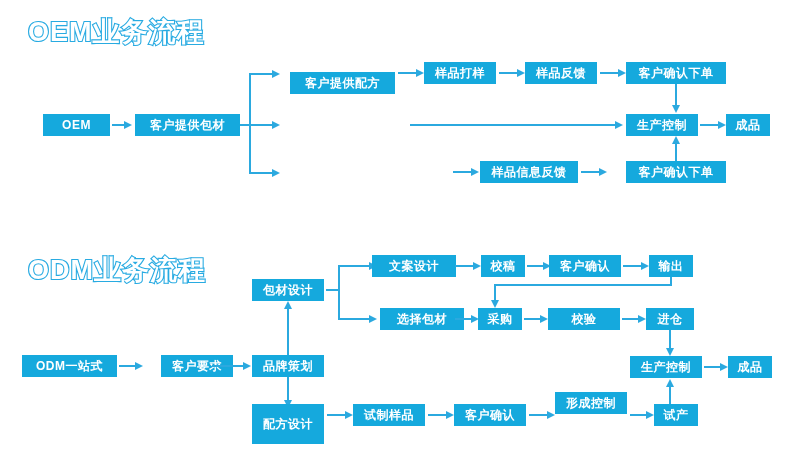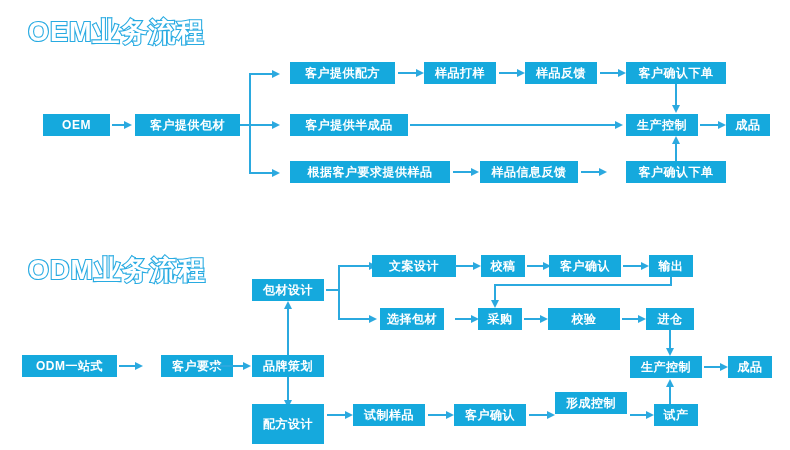--- a/index.html
+++ b/index.html
@@ -81,47 +81,45 @@
 
   <div class="ln h" style="left:249px;top:73px;width:25px;"></div>
   <div class="arrow right" style="left:272px;top:69.5px;"></div>
 
   <div class="ln h" style="left:249px;top:124px;width:25px;"></div>
   <div class="arrow right" style="left:272px;top:120.5px;"></div>
 
   <div class="ln h" style="left:249px;top:172px;width:25px;"></div>
   <div class="arrow right" style="left:272px;top:168.5px;"></div>
 
-  <div class="box" style="left:290px;top:62px;width:105px;height:22px;">客户提供配方</div>
+  <div class="box" style="left:290px;top:72px;width:105px;height:22px;">客户提供配方</div>
   <div class="ln h" style="left:398px;top:72px;width:20px;"></div>
   <div class="arrow right" style="left:416px;top:68.5px;"></div>
 
   <div class="box" style="left:424px;top:62px;width:72px;height:22px;">样品打样</div>
   <div class="ln h" style="left:499px;top:72px;width:20px;"></div>
   <div class="arrow right" style="left:517px;top:68.5px;"></div>
 
   <div class="box" style="left:525px;top:62px;width:72px;height:22px;">样品反馈</div>
   <div class="ln h" style="left:600px;top:72px;width:20px;"></div>
   <div class="arrow right" style="left:618px;top:68.5px;"></div>
 
   <div class="box" style="left:626px;top:62px;width:100px;height:22px;">客户确认下单</div>
 
   <div class="ln v" style="left:675px;top:84px;height:22px;"></div>
   <div class="arrow down" style="left:671.5px;top:105px;"></div>
 
-  <div class="box" style="left:290px;top:114px;width:118px;height:22px;">客户提供半成品</div>
   <div class="ln h" style="left:410px;top:124px;width:207px;"></div>
   <div class="arrow right" style="left:615px;top:120.5px;"></div>
 
   <div class="box" style="left:626px;top:114px;width:72px;height:22px;">生产控制</div>
   <div class="ln h" style="left:700px;top:124px;width:20px;"></div>
   <div class="arrow right" style="left:718px;top:120.5px;"></div>
   <div class="box" style="left:726px;top:114px;width:44px;height:22px;">成品</div>
 
-  <div class="box" style="left:290px;top:161px;width:160px;height:22px;">根据客户要求提供样品</div>
   <div class="ln h" style="left:453px;top:171px;width:20px;"></div>
   <div class="arrow right" style="left:471px;top:167.5px;"></div>
 
   <div class="box" style="left:480px;top:161px;width:98px;height:22px;">样品信息反馈</div>
   <div class="ln h" style="left:581px;top:171px;width:20px;"></div>
   <div class="arrow right" style="left:599px;top:167.5px;"></div>
 
   <div class="box" style="left:626px;top:161px;width:100px;height:22px;">客户确认下单</div>
 
   <div class="ln v" style="left:675px;top:143px;height:18px;"></div>
@@ -168,21 +166,21 @@
   <div class="ln h" style="left:623px;top:265px;width:20px;"></div>
   <div class="arrow right" style="left:641px;top:261.5px;"></div>
 
   <div class="box" style="left:649px;top:255px;width:44px;height:22px;">输出</div>
 
   <div class="ln v" style="left:670px;top:277px;height:8px;"></div>
   <div class="ln h" style="left:494px;top:284px;width:178px;"></div>
   <div class="ln v" style="left:494px;top:284px;height:18px;"></div>
   <div class="arrow down" style="left:490.5px;top:300px;"></div>
 
-  <div class="box" style="left:380px;top:308px;width:64px;height:22px;">选择包材</div>
+  <div class="box" style="left:380px;top:308px;width:84px;height:22px;">选择包材</div>
   <div class="ln h" style="left:455px;top:318px;width:18px;"></div>
   <div class="arrow right" style="left:471px;top:314.5px;"></div>
 
   <div class="box" style="left:478px;top:308px;width:44px;height:22px;">采购</div>
   <div class="ln h" style="left:524px;top:318px;width:18px;"></div>
   <div class="arrow right" style="left:540px;top:314.5px;"></div>
 
   <div class="box" style="left:548px;top:308px;width:72px;height:22px;">校验</div>
   <div class="ln h" style="left:622px;top:318px;width:18px;"></div>
   <div class="arrow right" style="left:638px;top:314.5px;"></div>

